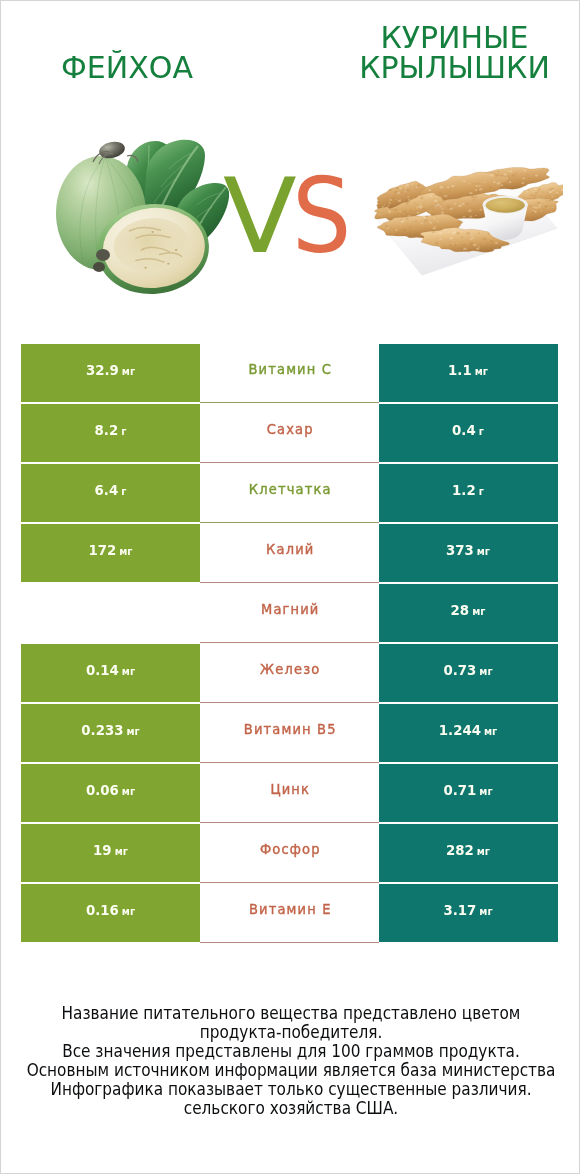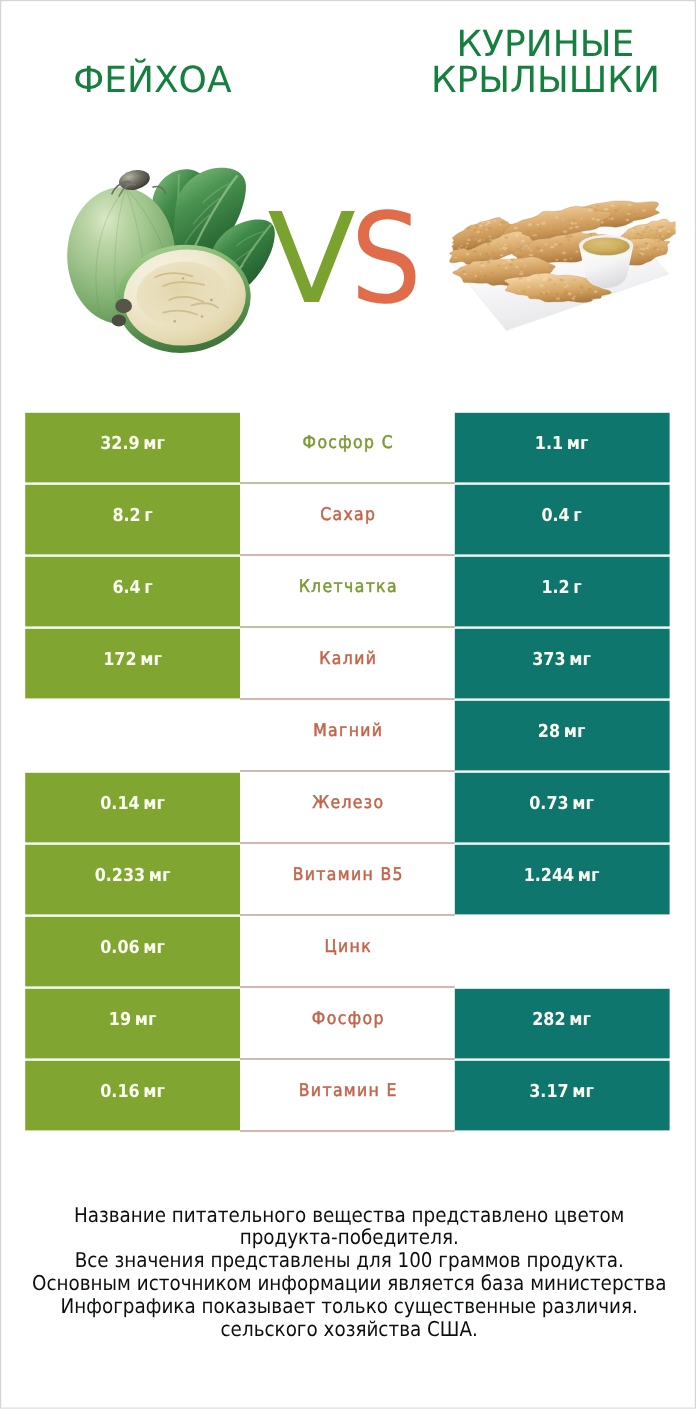--- a/index.html
+++ b/index.html
@@ -24,21 +24,21 @@
   
   .table{position:absolute;left:20px;top:343px;width:536.5px;}
   .row{position:relative;height:58px;margin-bottom:2px;}
   .cell{position:absolute;top:0;height:58px;display:flex;align-items:center;justify-content:center;}
   .c-left{left:0;width:179px;}
   .c-mid{left:179px;width:178.5px;}
   .c-right{left:357.5px;width:179px;}
   .c-left.win,.c-left{background:#80a531;}
   .c-right{background:#0f766e;}
   .val{font-family:"DejaVu Sans Condensed",sans-serif;color:#fbfdf1;font-size:14.8px;font-weight:700;letter-spacing:0px;white-space:nowrap;position:relative;top:-4px;}
-  .val .u{font-size:15px;margin-left:3px;}
+  .val .u{font-size:11px;margin-left:3px;}
   .lbl{font-family:"DejaVu Sans Condensed",sans-serif;font-size:14.5px;font-weight:400;letter-spacing:1.15px;white-space:nowrap;position:relative;top:-4px;left:1px;}
   .lbl.left{color:#7a9a33;-webkit-text-stroke:0.4px #7a9a33;}
   .lbl.right{color:#c2654a;-webkit-text-stroke:0.4px #c2654a;}
   .sep{position:absolute;left:179px;width:178.5px;top:58px;height:1px;}
   .sep.left{background:#8f9c60;}
   .sep.right{background:#b48a7c;}
 
   
   .footer{position:absolute;left:1px;top:1003px;width:578px;text-align:center;}
   .fline{font-family:"DejaVu Sans Condensed",sans-serif;font-weight:200;font-size:17px;line-height:19px;color:#0c0e10;letter-spacing:0px;}
@@ -625,21 +625,21 @@
 </svg>
     <div class="vs"><span class="v">V</span><span class="s">S</span></div>
   </div>
 
   <div class="table">
         <div class="row">
           <div class="cell c-left">
           <span class="val"><span class="n">32.9</span><span class="u">мг</span></span>
         </div>
           <div class="cell c-mid">
-          <span class="lbl left">Фосфор C</span>
+          <span class="lbl left">Витамин C</span>
         </div>
           <div class="cell c-right">
           <span class="val"><span class="n">1.1</span><span class="u">мг</span></span>
         </div>
           <div class="sep left"></div>
         </div>
         <div class="row">
           <div class="cell c-left">
           <span class="val"><span class="n">8.2</span><span class="u">г</span></span>
         </div>
@@ -707,20 +707,23 @@
           <span class="val"><span class="n">1.244</span><span class="u">мг</span></span>
         </div>
           <div class="sep right"></div>
         </div>
         <div class="row">
           <div class="cell c-left">
           <span class="val"><span class="n">0.06</span><span class="u">мг</span></span>
         </div>
           <div class="cell c-mid">
           <span class="lbl right">Цинк</span>
+        </div>
+          <div class="cell c-right">
+          <span class="val"><span class="n">0.71</span><span class="u">мг</span></span>
         </div>
           <div class="sep right"></div>
         </div>
         <div class="row">
           <div class="cell c-left">
           <span class="val"><span class="n">19</span><span class="u">мг</span></span>
         </div>
           <div class="cell c-mid">
           <span class="lbl right">Фосфор</span>
         </div>

